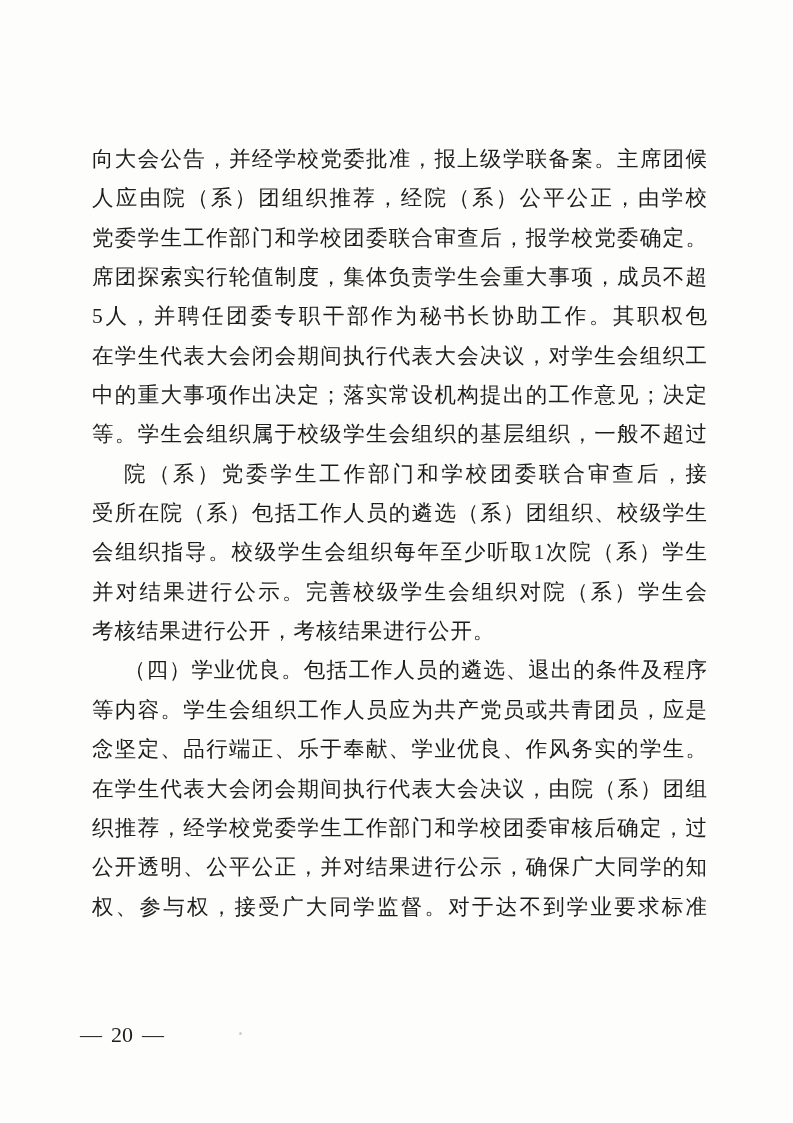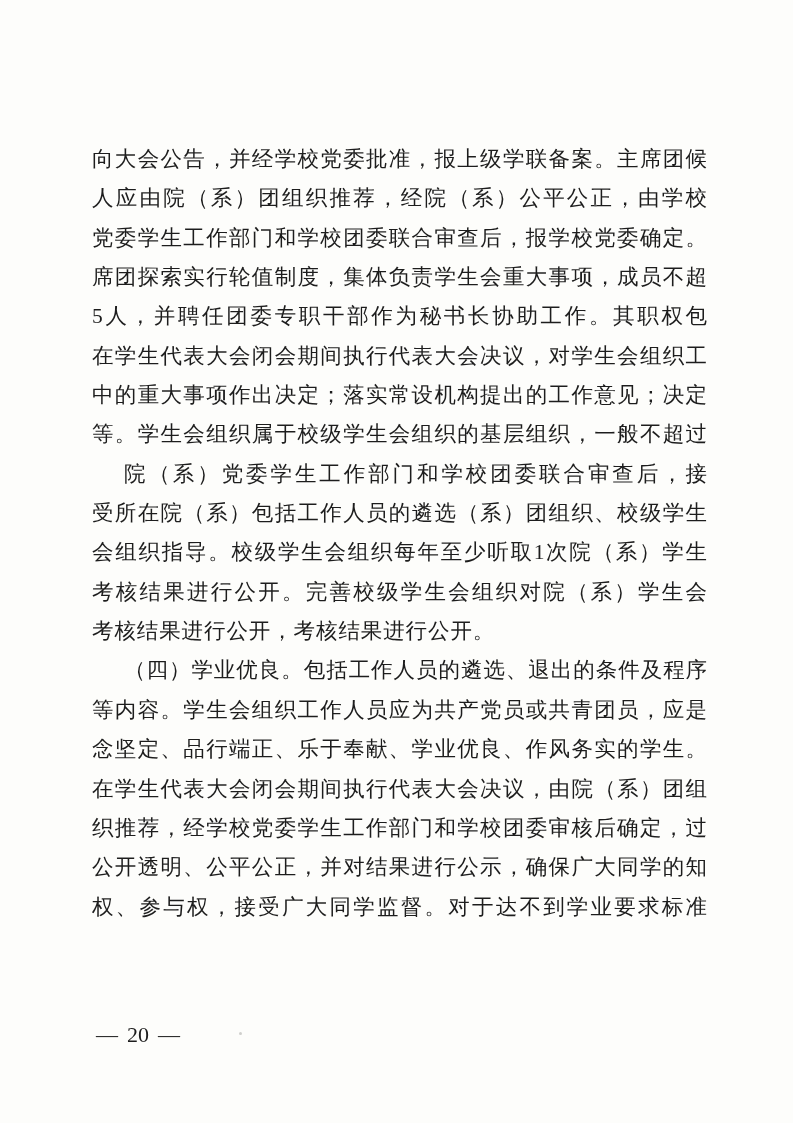--- a/index.html
+++ b/index.html
@@ -34,21 +34,21 @@
   }
   .line.short {
     text-align: left;
     text-align-last: left;
   }
   .line.indent {
     text-indent: 32px;
   }
   .footer {
     position: absolute;
-    left: 96px;
+    left: 80px;
     top: 1022px;
     font-size: 22px;
     color: #1d1d1d;
     letter-spacing: 0;
     line-height: 26px;
     white-space: nowrap;
   }
   .footer .dash {
     display: inline-block;
     letter-spacing: 0;
@@ -77,21 +77,21 @@
       <div class="line">人应由院（系）团组织推荐，经院（系）公平公正，由学校</div>
       <div class="line">党委学生工作部门和学校团委联合审查后，报学校党委确定。主</div>
       <div class="line">席团探索实行轮值制度，集体负责学生会重大事项，成员不超过</div>
       <div class="line">5人，并聘任团委专职干部作为秘书长协助工作。其职权包括：</div>
       <div class="line">在学生代表大会闭会期间执行代表大会决议，对学生会组织工作</div>
       <div class="line">中的重大事项作出决定；落实常设机构提出的工作意见；决定聘</div>
       <div class="line">等。学生会组织属于校级学生会组织的基层组织，一般不超过6</div>
       <div class="line indent">院（系）党委学生工作部门和学校团委联合审查后，接</div>
       <div class="line">受所在院（系）包括工作人员的遴选（系）团组织、校级学生</div>
       <div class="line">会组织指导。校级学生会组织每年至少听取1次院（系）学生会</div>
-      <div class="line">考核结果进行公开。完善校级学生会组织对院（系）学生会</div>
+      <div class="line">并对结果进行公示。完善校级学生会组织对院（系）学生会</div>
       <div class="line short">考核结果进行公开，考核结果进行公开。</div>
       <div class="line indent">（四）学业优良。包括工作人员的遴选、退出的条件及程序</div>
       <div class="line">等内容。学生会组织工作人员应为共产党员或共青团员，应是信</div>
       <div class="line">念坚定、品行端正、乐于奉献、学业优良、作风务实的学生。学</div>
       <div class="line">在学生代表大会闭会期间执行代表大会决议，由院（系）团组</div>
       <div class="line">织推荐，经学校党委学生工作部门和学校团委审核后确定，过程</div>
       <div class="line">公开透明、公平公正，并对结果进行公示，确保广大同学的知情</div>
       <div class="line">权、参与权，接受广大同学监督。对于达不到学业要求标准的、</div>
     </div>
 

